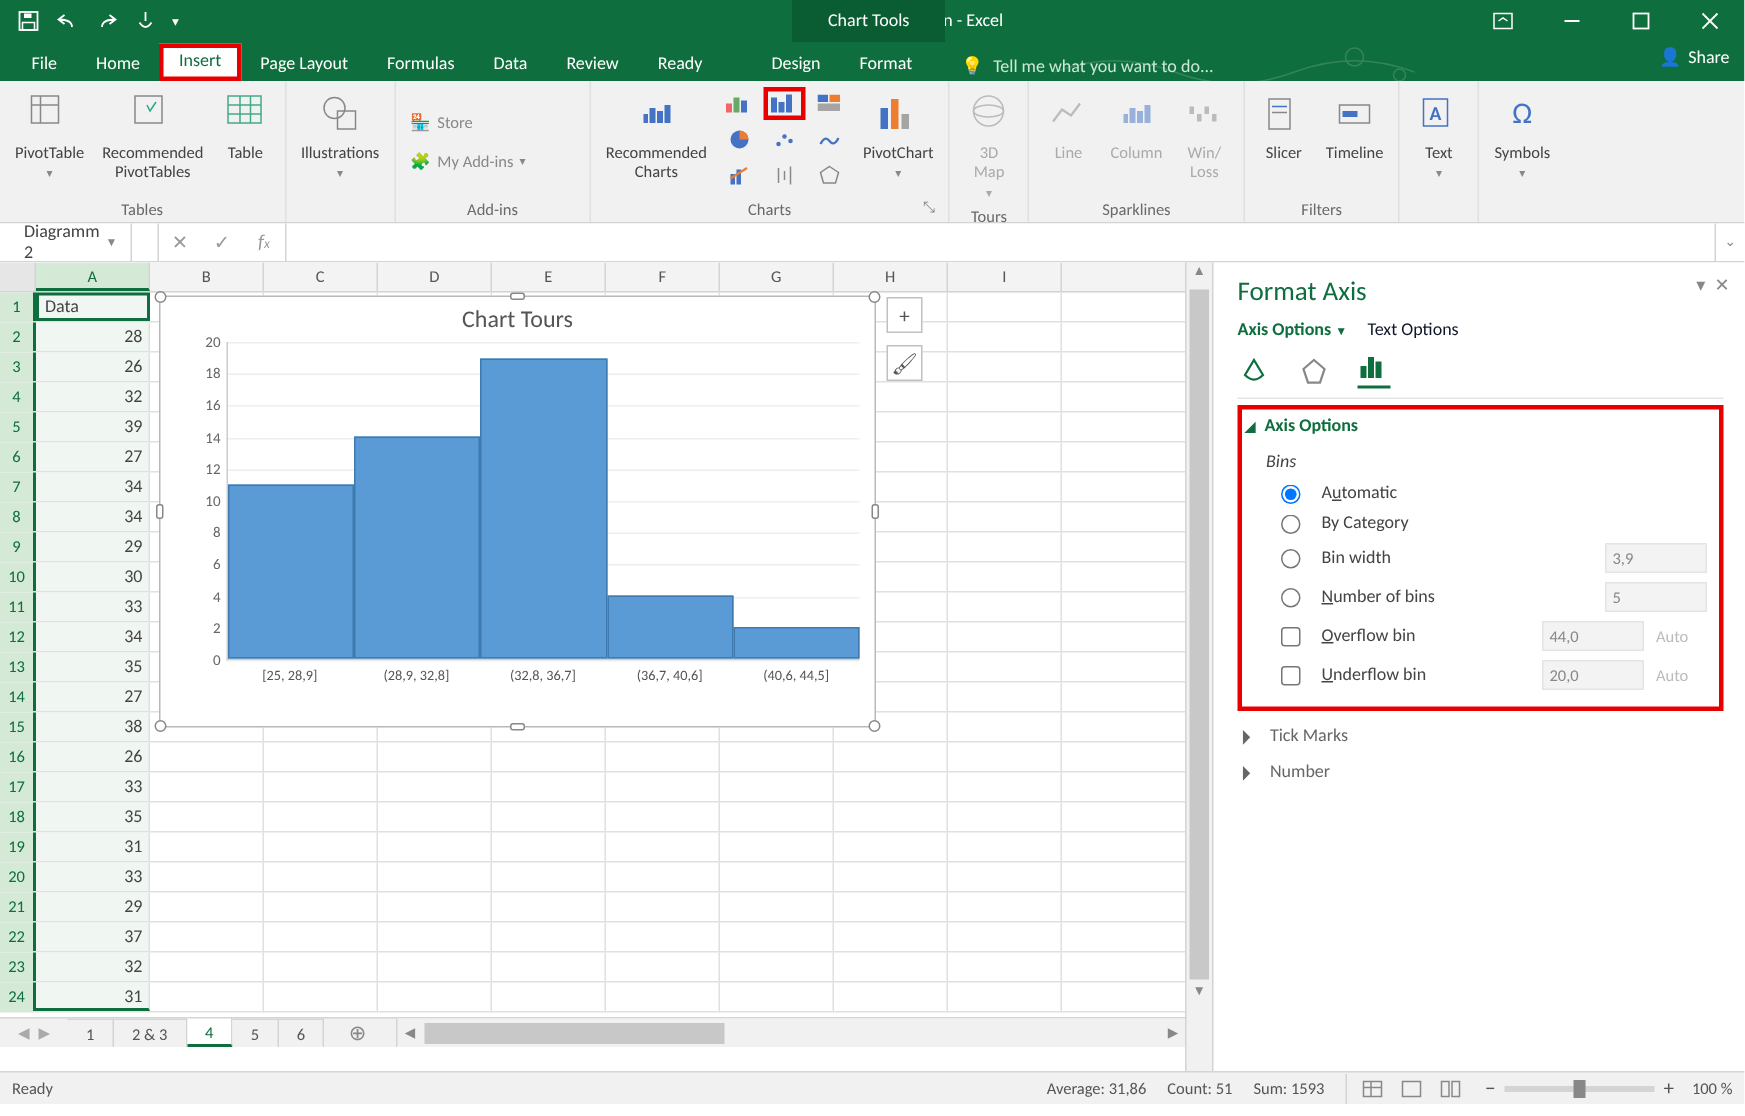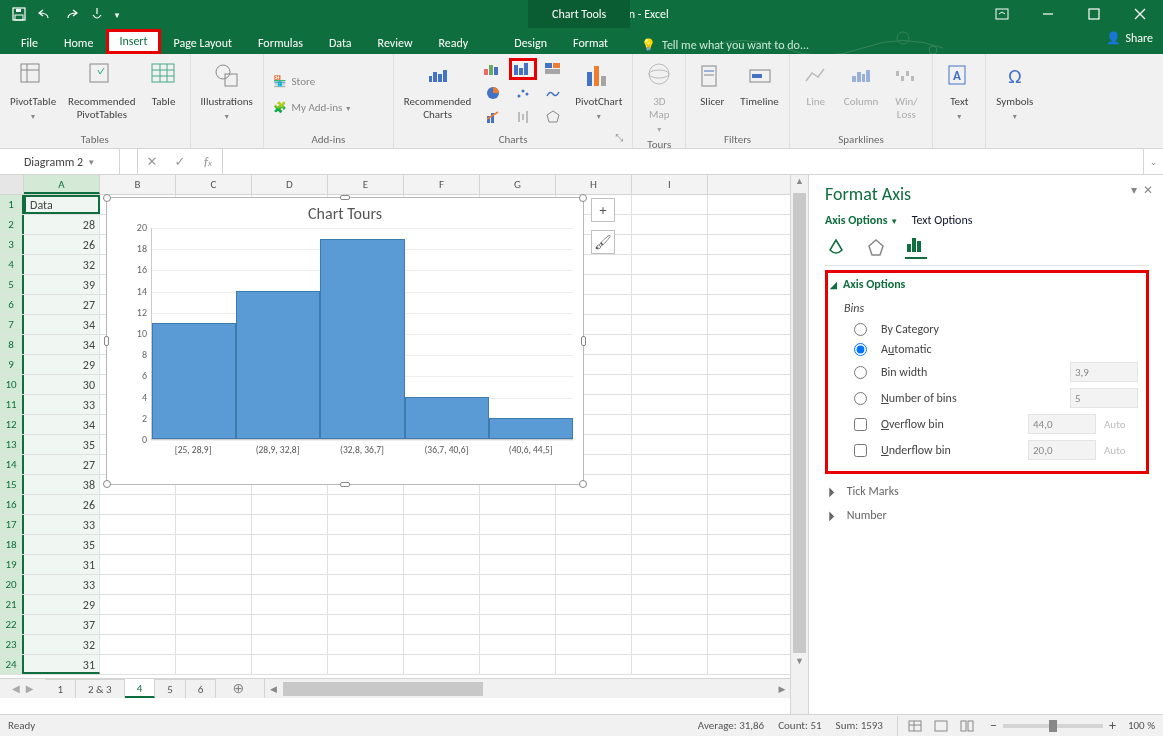--- a/index.html
+++ b/index.html
@@ -35,21 +35,21 @@
   .rb-big .ico { width: 32px; height: 32px; display: flex; align-items: center; justify-content: center; }
   .rb-small { display: flex; align-items: center; gap: 4px; font-size: 11px; padding: 2px 4px; height: 22px; color: #888; cursor: pointer; }
   .chart-grid { display: grid; grid-template-columns: repeat(3, 28px); grid-template-rows: repeat(3, 22px); gap: 2px; }
   .chart-grid .cg-item { display: flex; align-items: center; justify-content: center; cursor: pointer; }
   .cg-highlight { border: 3px solid #e80000; }
   .dialog-launcher { position: absolute; right: 3px; bottom: 3px; width: 14px; height: 14px; font-size: 10px; color: #888; cursor: pointer; }
   .rg-rel { position: relative; }
 
   
   .formula-row { height: 26px; background: #fff; border-bottom: 1px solid #d4d4d4; display: flex; align-items: stretch; }
-  .namebox { width: 120px; border-right: 1px solid #d4d4d4; display: flex; align-items: center; padding: 0 0; gap: 4px; font-size: 12px; justify-content: center; }
+  .namebox { width: 88px; border-right: 1px solid #d4d4d4; display: flex; align-items: center; padding: 0 16px; gap: 4px; font-size: 12px; }
   .namebox .dd { color: #888; font-size: 8px; }
   .fbar-spacer { width: 18px; border-right: 1px solid #d4d4d4; }
   .fx-btns { display: flex; align-items: center; border-right: 1px solid #d4d4d4; }
   .fx-btn { width: 28px; text-align: center; color: #999; font-size: 13px; cursor: pointer; }
   .fbar { flex: 1; padding: 0 6px; display: flex; align-items: center; }
   .fbar-expand { width: 20px; border-left: 1px solid #d4d4d4; display: flex; align-items: center; justify-content: center; color: #888; font-size: 9px; cursor: pointer; }
 
   
   .main { display: flex; height: 539px; }
   .sheet-area { width: 790px; display: flex; flex-direction: column; }
@@ -393,45 +393,20 @@
           <span style="white-space:pre">3D
 Map</span>
           <span style="font-size:8px">▾</span>
         </div>
       </div>
     <div class="ribbon-group-label">Tours</div>
   </div>
 
   <div class="ribbon-group">
     <div class="ribbon-buttons">
-      <div class="rb-big">
-          <div class="ico">
-            <svg width="24" height="24">
-              <rect x="2" y="2" width="14" height="20" fill="none" stroke="#888"></rect>
-              <line x1="4" y1="7" x2="14" y2="7" stroke="#4472c4"></line>
-              <line x1="4" y1="11" x2="14" y2="11" stroke="#888"></line>
-            </svg>
-          </div>
-          <span>Slicer</span>
-        </div>
-      <div class="rb-big">
-          <div class="ico">
-            <svg width="24" height="24">
-              <rect x="2" y="6" width="20" height="12" fill="none" stroke="#888"></rect>
-              <rect x="4" y="10" width="10" height="4" fill="#4472c4"></rect>
-            </svg>
-          </div>
-          <span>Timeline</span>
-        </div>
-    </div>
-    <div class="ribbon-group-label">Filters</div>
-  </div>
-
-  <div class="ribbon-group">
-    <div class="ribbon-buttons">
       <div class="rb-big" style="color:#aaa">
           <div class="ico">
             <svg width="24" height="18">
               <path d="M2 14 L8 6 L14 10 L20 2" fill="none" stroke="#bbb" stroke-width="1.5"></path>
             </svg>
           </div>
           <span>Line</span>
         </div>
       <div class="rb-big" style="color:#aaa">
           <div class="ico">
@@ -451,20 +426,45 @@
               <rect x="7" y="9" width="3" height="5" fill="#bbb"></rect>
               <rect x="12" y="4" width="3" height="5" fill="#bbb"></rect>
               <rect x="17" y="9" width="3" height="5" fill="#bbb"></rect>
             </svg>
           </div>
           <span style="white-space:pre">Win/
 Loss</span>
         </div>
     </div>
     <div class="ribbon-group-label">Sparklines</div>
+  </div>
+
+  <div class="ribbon-group">
+    <div class="ribbon-buttons">
+      <div class="rb-big">
+          <div class="ico">
+            <svg width="24" height="24">
+              <rect x="2" y="2" width="14" height="20" fill="none" stroke="#888"></rect>
+              <line x1="4" y1="7" x2="14" y2="7" stroke="#4472c4"></line>
+              <line x1="4" y1="11" x2="14" y2="11" stroke="#888"></line>
+            </svg>
+          </div>
+          <span>Slicer</span>
+        </div>
+      <div class="rb-big">
+          <div class="ico">
+            <svg width="24" height="24">
+              <rect x="2" y="6" width="20" height="12" fill="none" stroke="#888"></rect>
+              <rect x="4" y="10" width="10" height="4" fill="#4472c4"></rect>
+            </svg>
+          </div>
+          <span>Timeline</span>
+        </div>
+    </div>
+    <div class="ribbon-group-label">Filters</div>
   </div>
 
 
   <div class="ribbon-group">
     <div class="ribbon-buttons">
         <div class="rb-big">
           <div class="ico">
             <svg width="24" height="24">
               <rect x="2" y="2" width="16" height="18" fill="none" stroke="#4472c4"></rect>
               <text x="6" y="16" font-size="13" fill="#4472c4" font-weight="bold">A</text>
@@ -933,26 +933,26 @@
 
     <div class="red-box">
       <div class="fp-sec-hdr">
           <span class="tri">◢</span>
           <span>Axis Options</span>
         </div>
       <div class="fp-sec-body">
         <div class="fp-label">Bins</div>
         <div style="padding-left:10px">
           <div class="fp-row">
+              <input type="radio" name="bins" checked="" style="">
+              <span>A<span class="und">u</span>tomatic</span>
+            </div>
+          <div class="fp-row">
               <input type="radio" name="bins" style="">
               <span>By Category</span>
-            </div>
-          <div class="fp-row">
-              <input type="radio" name="bins" checked="" style="">
-              <span>A<span class="und">u</span>tomatic</span>
             </div>
           <div class="fp-row">
               <input type="radio" name="bins" style="">
               <span class="lbl">Bin width</span>
               <div class="fp-field">3,9</div>
             </div>
           <div class="fp-row">
               <input type="radio" name="bins" style="">
               <span class="lbl"><span class="und">N</span>umber of bins</span>
               <div class="fp-field">5</div>

